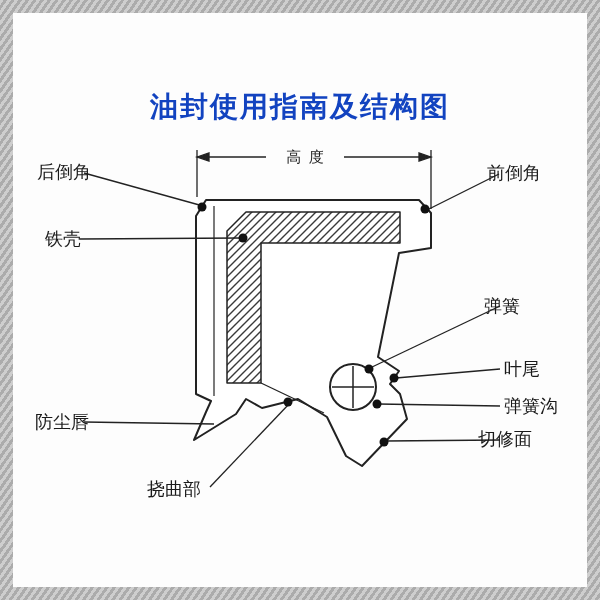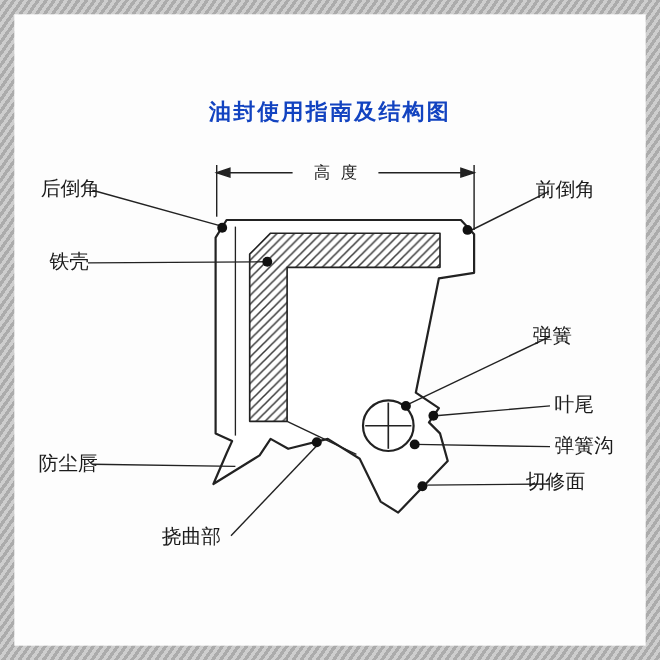--- a/index.html
+++ b/index.html
@@ -4,26 +4,26 @@
 <style>
   * { margin:0; padding:0; box-sizing:border-box; }
   html,body { width:600px; height:600px; overflow:hidden;
               font-family:"DejaVu Sans","Liberation Sans",sans-serif; }
   .page { position:relative; width:600px; height:600px; background:#b9b9b9;
           background-image:repeating-linear-gradient(125deg,
             rgba(255,255,255,.30) 0 3px, rgba(110,110,110,.18) 3px 6px); }
   .inner { position:absolute; left:13px; top:13px; right:13px; bottom:13px;
            background:#fdfdfd; }
   .title { position:absolute; left:0; right:0; top:88px; text-align:center;
-           color:#1243c0; font-size:20px; font-weight:bold; letter-spacing:2px; }
+           color:#1243c0; font-size:28px; font-weight:bold; letter-spacing:2px; }
   svg.diagram { position:absolute; left:0; top:0; }
   .lbl { position:absolute; font-size:18px; color:#1b1b1b; line-height:18px; }
   .dim-label { position:absolute; left:266px; top:147px; width:78px; height:20px;
                text-align:center; background:#fdfdfd; font-size:15px; color:#1b1b1b;
-               white-space:pre; line-height:20px; }
+               white-space:pre; line-height:20px;font-family:Liberation Serif, serif; }
 </style>
 </head>
 <body>
 
 <div class="page">
   <div class="inner"></div>
 
   <svg class="diagram" width="600" height="600" viewBox="0 0 600 600">
     <defs>
       <pattern id="hatch" width="8" height="8" patternUnits="userSpaceOnUse">

